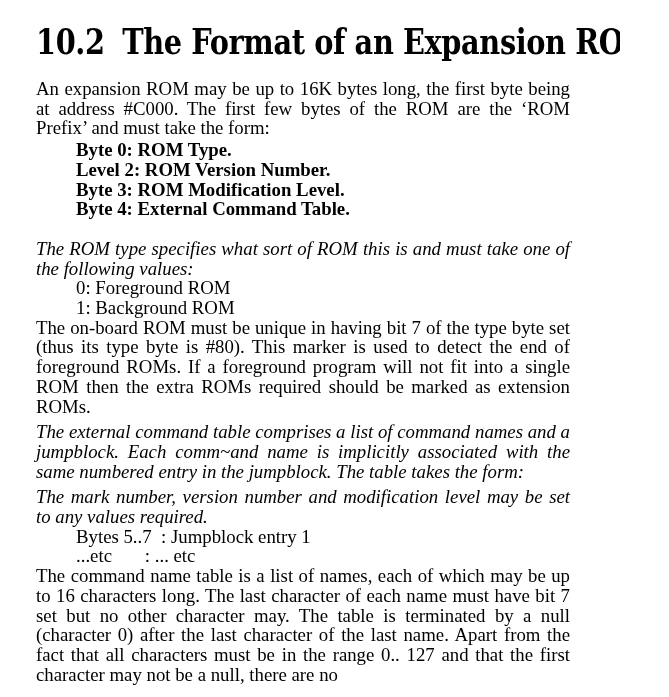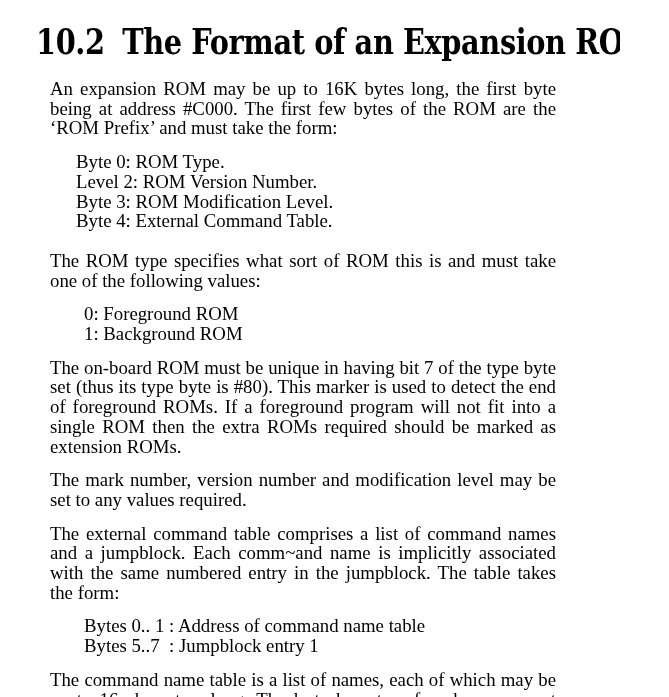--- a/index.html
+++ b/index.html
@@ -30,32 +30,34 @@
     line-height: 42px;
     white-space: nowrap;
     letter-spacing: -0.5px;
     transform: scaleX(0.80);
     transform-origin: 0 50%;
   }
   h1.section-heading .sec-num {
     margin-right: 22px;
   }
   p.body-para {
-    margin: 14px;
+    margin: 0;
     text-align: justify;
   }
   p.gap-before {
     margin-top: 6px;
+    font-style: italic;
   }
   .indent-block {
     padding-left: 40px;
-    margin: 8px;
+    margin: 0;
   }
   .indent-block.small-gaps {
     margin: 2px 0 20px 0;
+    font-weight: bold;
   }
   .indent-line {
     white-space: pre-wrap;
   }
 </style>
 </head>
 <body>
 
 <div class="page">
 
@@ -74,24 +76,24 @@
 
   <p class="body-para gap-before">The ROM type specifies what sort of ROM this is and must take one of the following values:</p>
 
   <div class="indent-block">
     <div class="indent-line">0: Foreground ROM</div>
     <div class="indent-line">1: Background ROM</div>
   </div>
 
   <p class="body-para">The on-board ROM must be unique in having bit 7 of the type byte set (thus its type byte is #80). This marker is used to detect the end of foreground ROMs. If a foreground program will not fit into a single ROM then the extra ROMs required should be marked as extension ROMs.</p>
 
+  <p class="body-para gap-before">The external command table comprises a list of command names and a jumpblock. Each comm~and name is implicitly associated with the same numbered entry in the jumpblock. The table takes the form:</p>
+
   <p class="body-para gap-before">The mark number, version number and modification level may be set to any values required.</p>
 
-  <p class="body-para gap-before">The external command table comprises a list of command names and a jumpblock. Each comm~and name is implicitly associated with the same numbered entry in the jumpblock. The table takes the form:</p>
-
   <div class="indent-block">
-    <div class="indent-line">Bytes 0.. 1 : Address of command name table</div>
     <div class="indent-line">Bytes 5..7  : Jumpblock entry 1</div>
+    <div class="indent-line">...etc       : ... etc</div>
   </div>
 
   <p class="body-para">The command name table is a list of names, each of which may be up to 16 characters long. The last character of each name must have bit 7 set but no other character may. The table is terminated by a null (character 0) after the last character of the last name. Apart from the fact that all characters must be in the range 0.. 127 and that the first character may not be a null, there are no</p>
 
 </div>
 
 </body></html>

